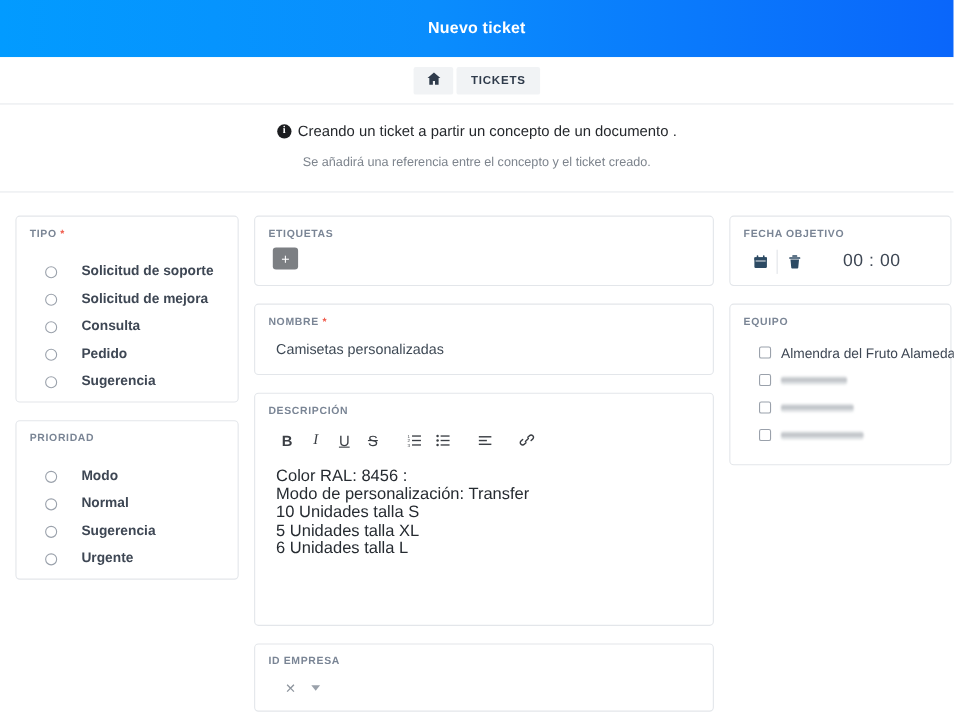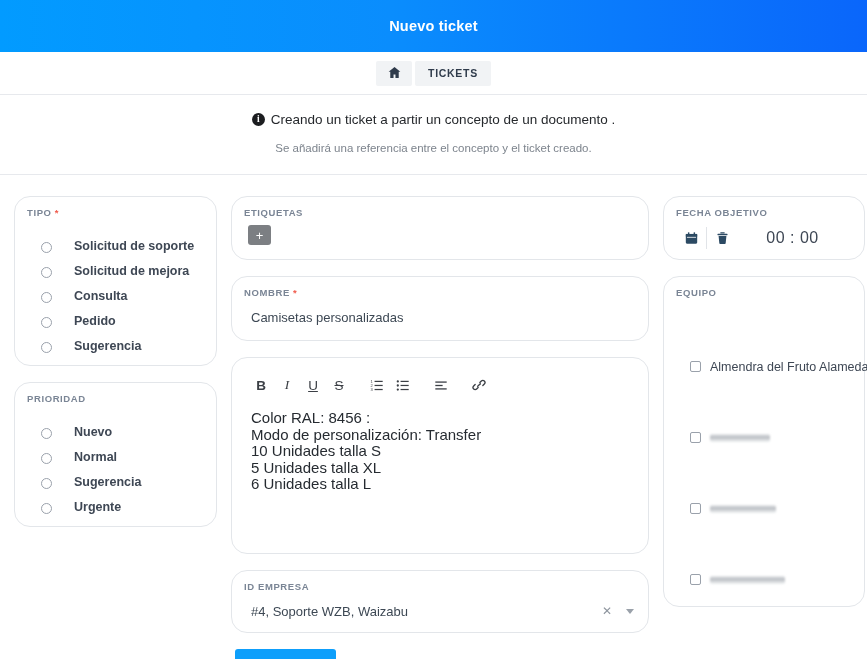--- a/index.html
+++ b/index.html
@@ -95,21 +95,21 @@
     gap: 14px;
   }
   .col-left  { width: 203px; flex: none; }
   .col-mid   { width: 418px; flex: none; }
   .col-right { width: 202px; flex: none; }
 
   
   .card {
     background: #ffffff;
     border: 1px solid #e3e6ea;
-    border-radius: 16px;
+    border-radius: 4px;
     margin-bottom: 16px;
     padding: 10px 12px 12px;
   }
   .card-label {
     font-size: 9.5px;
     font-weight: bold;
     letter-spacing: .6px;
     color: #7a8595;
     text-transform: uppercase;
     display: block;
@@ -269,21 +269,20 @@
   }
 
   
   .chk-list { padding: 6px 0 2px 14px; }
   .chk-row {
     display: flex;
     align-items: center;
     gap: 9px;
     height: 25px;
     cursor: pointer;
-    margin-top: 46px;
   }
   .chk {
     width: 11px; height: 11px;
     border: 1px solid #9aa1ab;
     border-radius: 2px;
     flex: none;
     background: #fff;
   }
   .chk-text {
     font-size: 12.5px;
@@ -357,21 +356,21 @@
           <span class="opt-text">Sugerencia</span>
         </div>
       </div>
     </div>
 
     <div class="card">
       <span class="card-label">PRIORIDAD</span>
       <div class="opt-list">
         <div class="opt-row">
           <span class="radio"></span>
-          <span class="opt-text">Nuevo</span>
+          <span class="opt-text">Modo</span>
         </div>
         <div class="opt-row">
           <span class="radio"></span>
           <span class="opt-text">Normal</span>
         </div>
         <div class="opt-row">
           <span class="radio"></span>
           <span class="opt-text">Sugerencia</span>
         </div>
         <div class="opt-row">
@@ -394,20 +393,21 @@
 
     <div class="card" style="padding-bottom:8px;">
       <span class="card-label">
         <span>NOMBRE</span>
         <span class="req">*</span>
       </span>
       <div class="field-value">Camisetas personalizadas</div>
     </div>
 
     <div class="card desc-card">
+      <span class="card-label">DESCRIPCIÓN</span>
 
       <div class="rte-toolbar">
         <button class="rte-btn">
             <b>B</b>
           </button>
         <button class="rte-btn">
             <i>I</i>
           </button>
         <button class="rte-btn">
             <span class="u">U</span>
@@ -460,21 +460,20 @@
         <div class="desc-line">Modo de personalización: Transfer</div>
         <div class="desc-line">10 Unidades talla S</div>
         <div class="desc-line">5 Unidades talla XL</div>
         <div class="desc-line">6 Unidades talla L</div>
       </div>
     </div>
 
     <div class="card" style="padding:10px 2px 6px 12px;">
       <span class="card-label">ID EMPRESA</span>
       <div class="select-row">
-        <span class="select-val">#4, Soporte WZB, Waizabu</span>
         <span class="select-clear">✕</span>
         <span class="select-caret"></span>
       </div>
     </div>
 
     <button class="save-btn">GUARDAR</button>
   </div>
 
   <div class="col-right">
 

